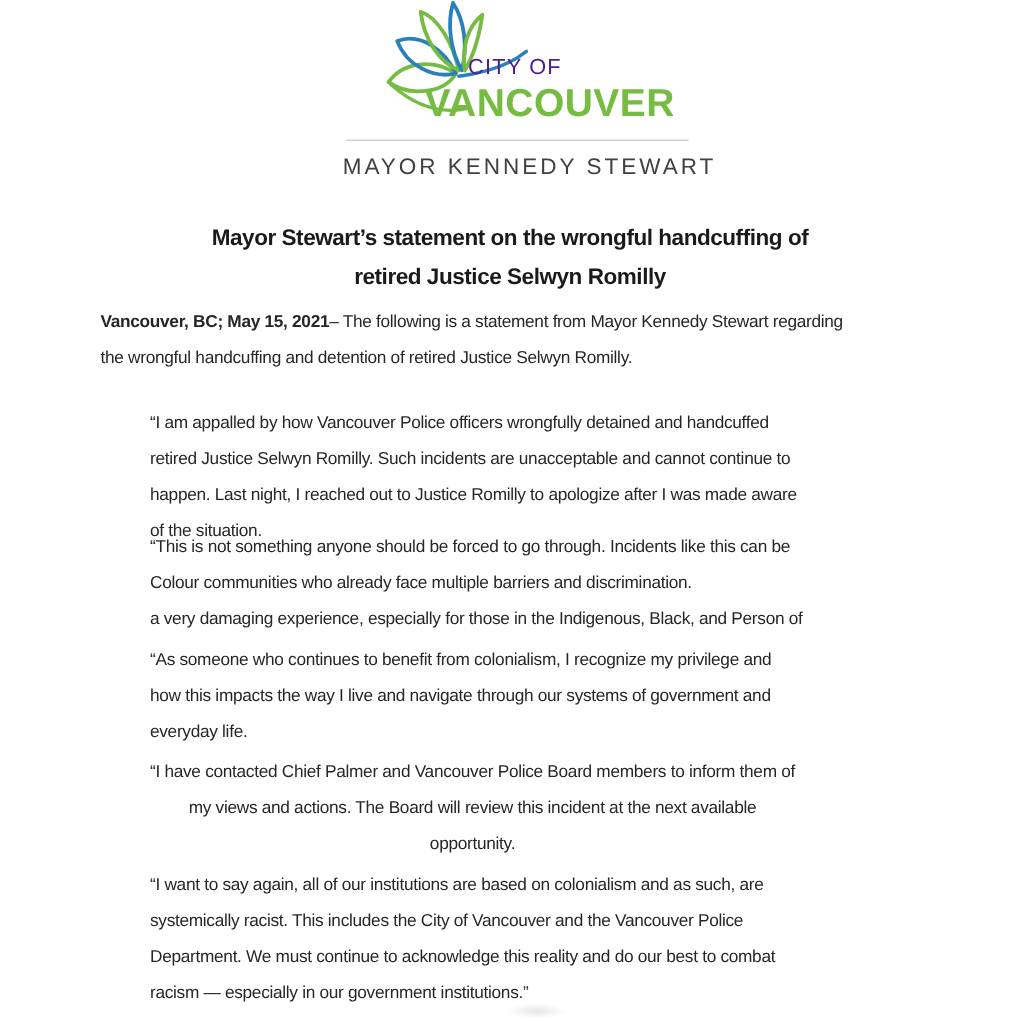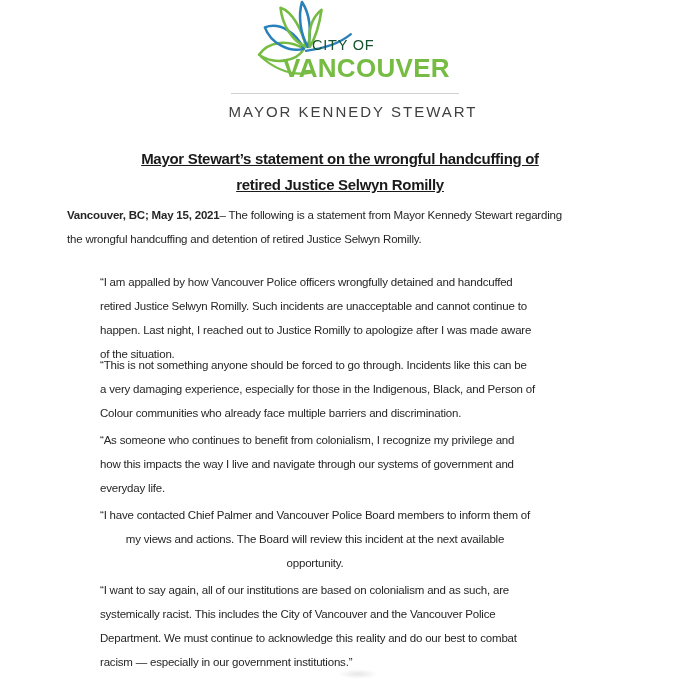--- a/index.html
+++ b/index.html
@@ -23,21 +23,21 @@
     top: 0px;
     width: 104px;
     height: 88px;
   }
   .logo-cityof {
     position: absolute;
     left: 312px;
     top: 37px;
     font-size: 14.5px;
     letter-spacing: 0.8px;
-    color: #14532d;
+    color: #4c1d95;
     white-space: nowrap;
   }
   .logo-vancouver {
     position: absolute;
     left: 283px;
     top: 53px;
     font-size: 26px;
     font-weight: bold;
     letter-spacing: 0.3px;
     color: #76bc43;
@@ -86,21 +86,21 @@
   }
   .lead .b { font-weight: bold; }
   .quote-para {
     position: absolute;
     left: 100px;
     font-size: 11.5px;
     letter-spacing: -0.2px;
     line-height: 24px;
   }
   .quote-para .tline, .doc-title .tline, .lead .tline { white-space: nowrap; }
-  .doc-title .tline { white-space: normal; text-decoration: underline; }
+  .doc-title .tline { white-space: normal; }
   .q1 { top: 257px; margin-top: 13px; }
   .q2 { top: 353px; }
   .q3 { top: 428px; }
   .q4 { top: 503px; text-align: center; }
   .q5 { top: 578px; }
 
   
   .bottom-artifact {
     position: absolute;
     left: 338px;
@@ -151,22 +151,22 @@
   </div>
 
   <div class="quote-para q1">
       <div class="tline">“I am appalled by how Vancouver Police officers wrongfully detained and handcuffed</div>
       <div class="tline">retired Justice Selwyn Romilly. Such incidents are unacceptable and cannot continue to</div>
       <div class="tline">happen. Last night, I reached out to Justice Romilly to apologize after I was made aware</div>
       <div class="tline">of the situation.</div>
     </div>
   <div class="quote-para q2">
       <div class="tline">“This is not something anyone should be forced to go through. Incidents like this can be</div>
+      <div class="tline">Colour communities who already face multiple barriers and discrimination.</div>
       <div class="tline">a very damaging experience, especially for those in the Indigenous, Black, and Person of</div>
-      <div class="tline">Colour communities who already face multiple barriers and discrimination.</div>
     </div>
   <div class="quote-para q3">
       <div class="tline">“As someone who continues to benefit from colonialism, I recognize my privilege and</div>
       <div class="tline">how this impacts the way I live and navigate through our systems of government and</div>
       <div class="tline">everyday life.</div>
     </div>
   <div class="quote-para q4">
       <div class="tline">“I have contacted Chief Palmer and Vancouver Police Board members to inform them of</div>
       <div class="tline">my views and actions. The Board will review this incident at the next available</div>
       <div class="tline">opportunity.</div>

